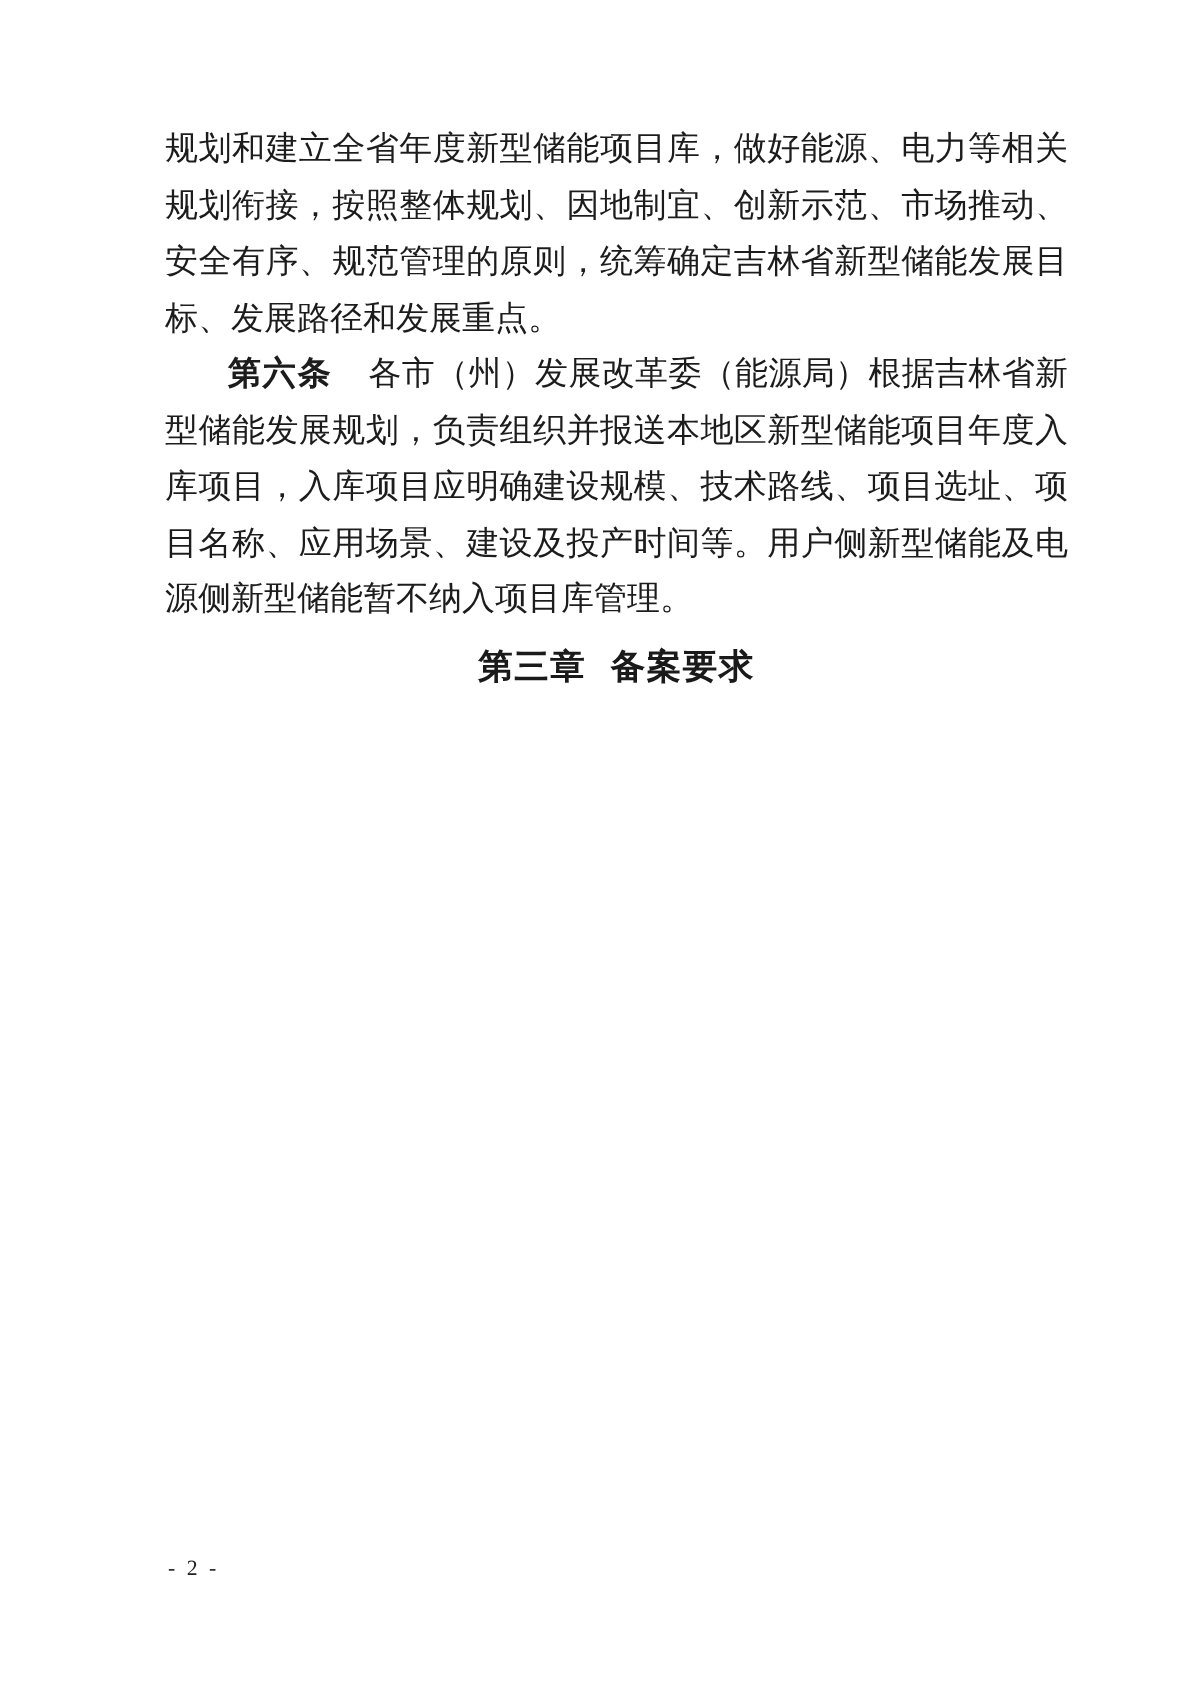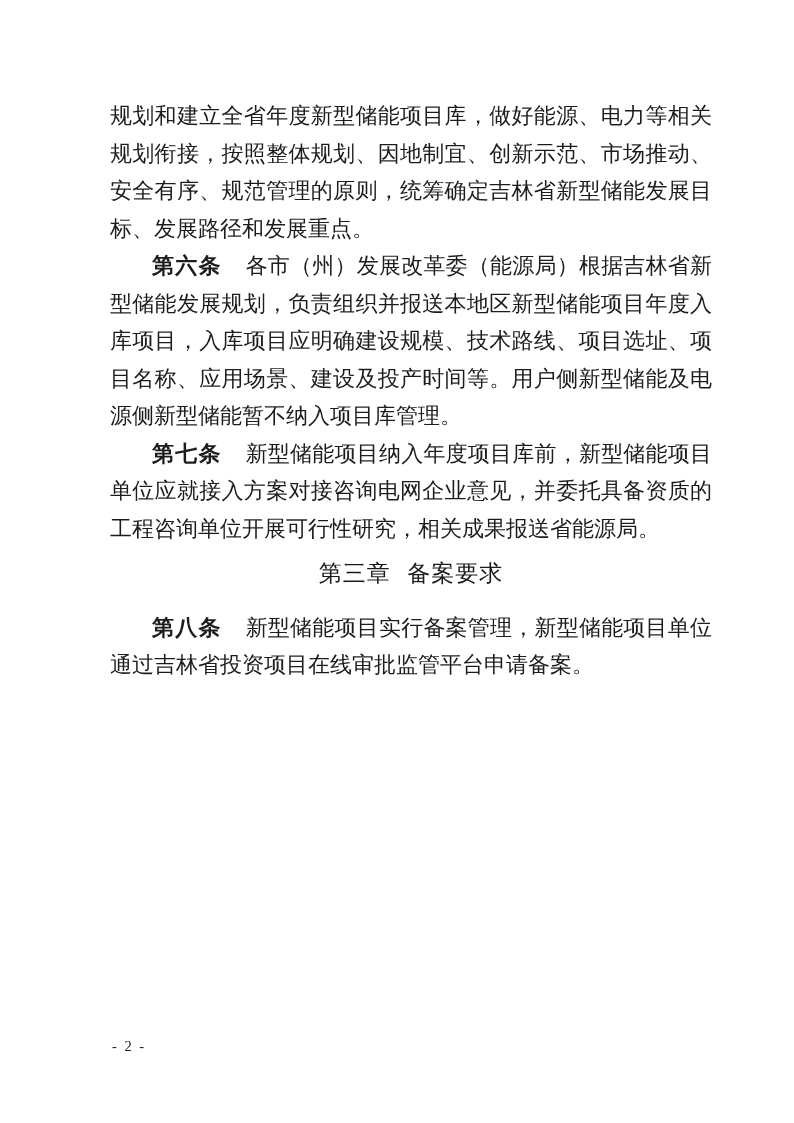--- a/index.html
+++ b/index.html
@@ -11,21 +11,21 @@
   }
   .page {
     position: relative;
     width: 794px;
     height: 1123px;
     background: #ffffff;
     overflow: hidden;
   }
   .content {
     position: absolute;
-    top: 97px;
+    top: 80px;
     left: 110px;
     width: 602px;
     color: #1c1c1c;
     font-size: 22px;
     line-height: 37.5px;
     text-align: justify;
   }
   .para {
     margin: 0;
     text-justify: inter-character;
@@ -34,21 +34,21 @@
     text-indent: 42px;
   }
   .lead {
     font-weight: bold;
     font-family: Liberation Sans, sans-serif;
     margin-right: 24px;
     letter-spacing: 1px;
   }
   .chapter-heading {
     font-family: "Liberation Sans", "DejaVu Sans", sans-serif;
-    font-weight: normal;
+    font-weight: bold;
     font-size: 23px;
     line-height: 37.5px;
     text-align: center;
     text-indent: 0;
     margin: 8px 0 16px 0;
     word-spacing: 9px;
     letter-spacing: 1px;
     color: #1a1a1a;
   }
   .footer {
@@ -64,25 +64,23 @@
 <body>
 
 <div class="page">
 
   <main class="content">
 
     <p class="para"><span>规划和建立全省年度新型储能项目库，做好能源、电力等相关规划衔接，按照整体规划、因地制宜、创新示范、市场推动、安全有序、规范管理的原则，统筹确定吉林省新型储能发展目标、发展路径和发展重点。</span></p>
 
     <p class="para indent"><span class="lead">第六条</span><span>各市（州）发展改革委（能源局）根据吉林省新型储能发展规划，负责组织并报送本地区新型储能项目年度入库项目，入库项目应明确建设规模、技术路线、项目选址、项目名称、应用场景、建设及投产时间等。用户侧新型储能及电源侧新型储能暂不纳入项目库管理。</span></p>
 
-    <p class="para indent"><span class="lead">第七条</span><span>新型储能项目纳入年度项目库前，新型储能项目单位应就接入方案对接咨询电网企业意见，并委托具备资质的工程咨询单位开展可行性研究，相关成果报送省能源局。</span></p>
 
     <h2 class="chapter-heading">第三章 备案要求</h2>
 
-    <p class="para indent"><span class="lead">第八条</span><span>新型储能项目实行备案管理，新型储能项目单位通过吉林省投资项目在线审批监管平台申请备案。</span></p>
 
 
 
   </main>
 
   <footer class="footer">
     <span>- 2 -</span>
   </footer>
 
 </div>

